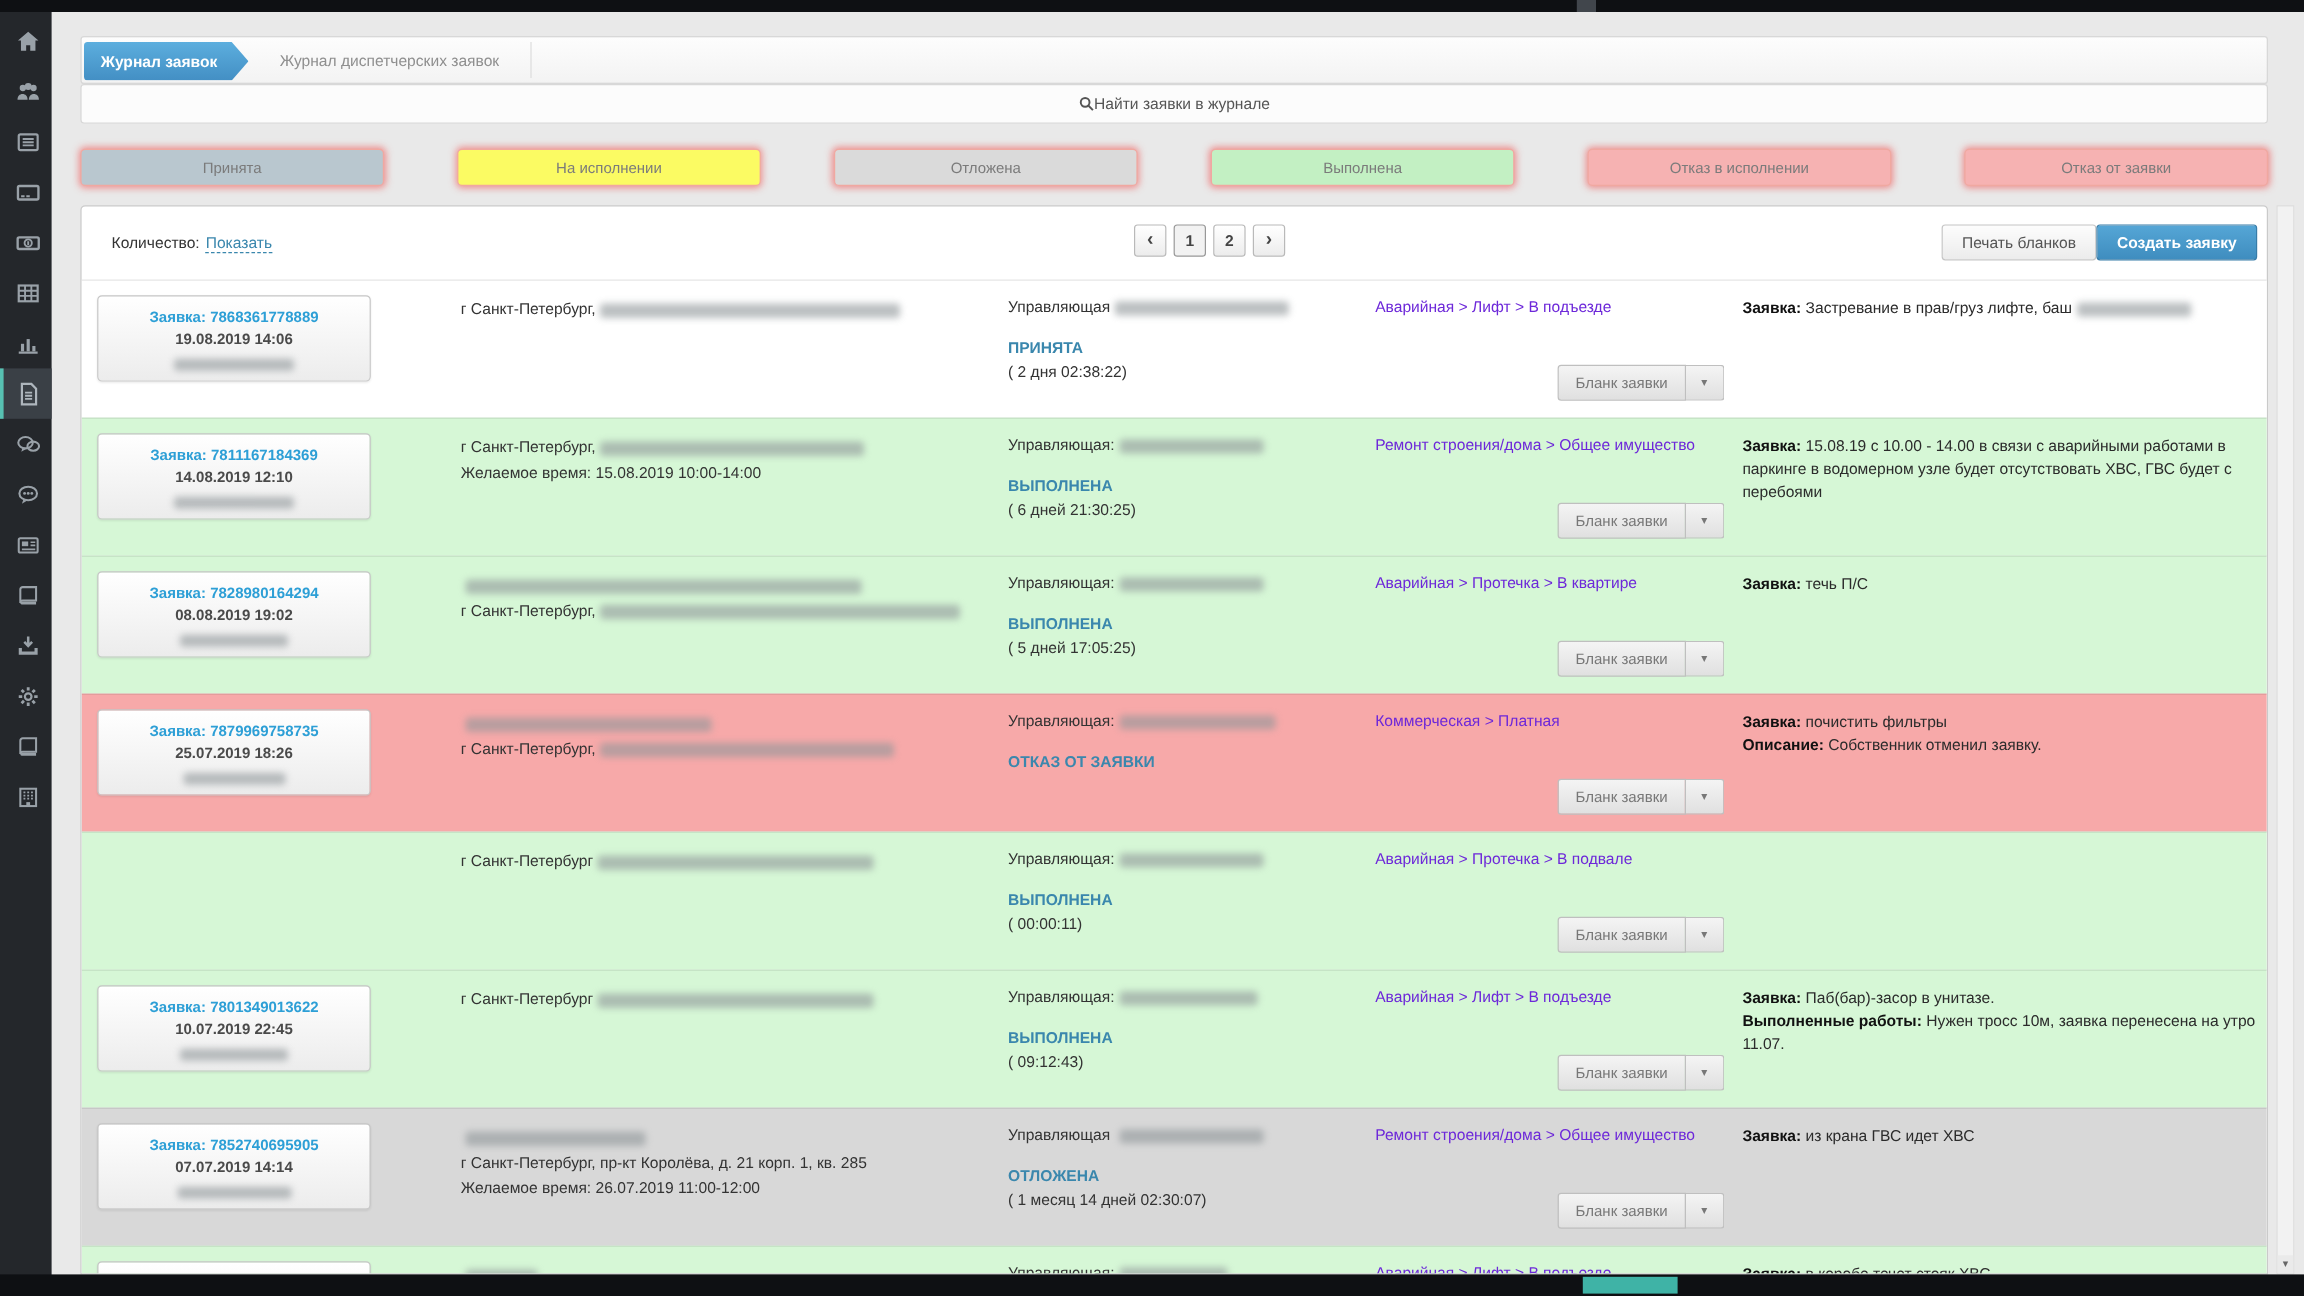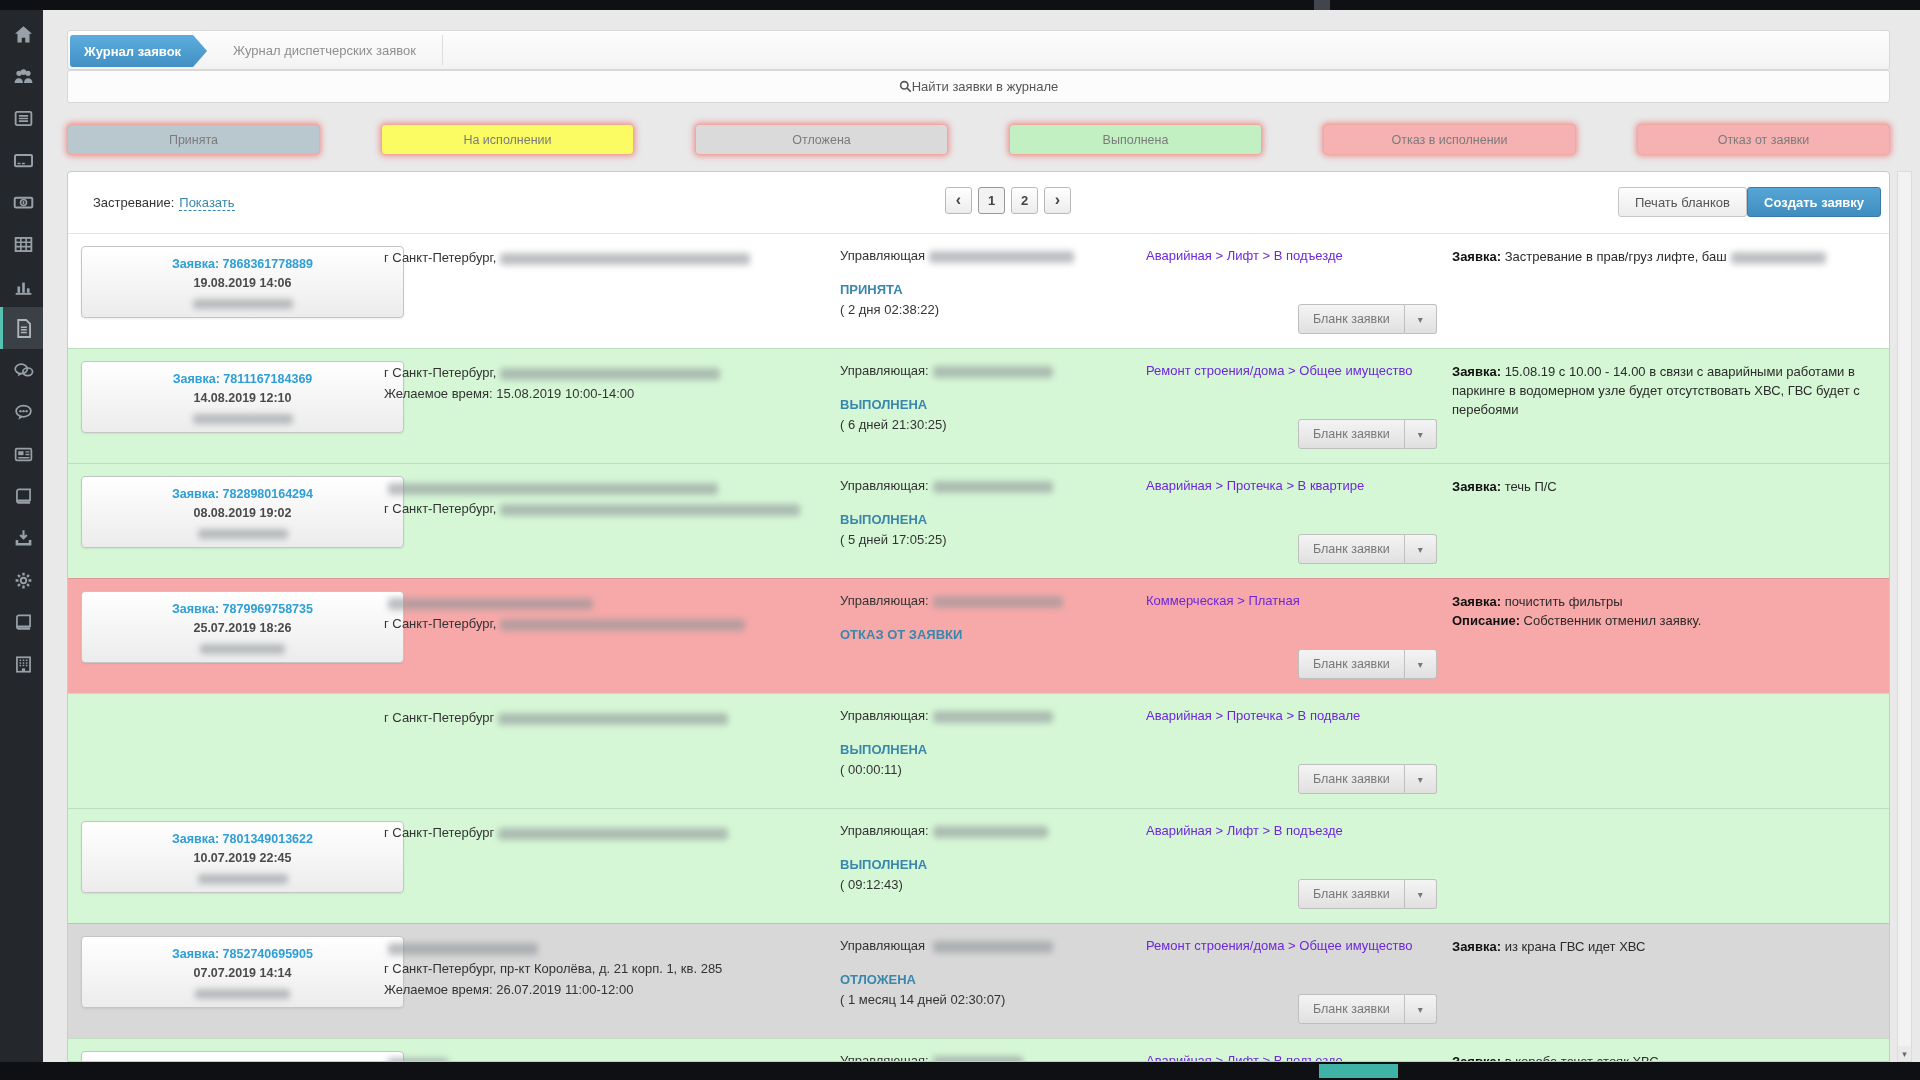--- a/index.html
+++ b/index.html
@@ -55,21 +55,21 @@
     background:linear-gradient(#55a6d6,#3f8dbf); border:1px solid #377ca8; border-radius:3px; cursor:pointer; }
 
   
   .rows {}
   .row { position:relative; height:115px; border-top:1px solid rgba(0,0,0,.1); }
   .v-white { background:#ffffff; }
   .v-green { background:#d6f7d6; }
   .v-red   { background:#f7a9a9; }
   .v-gray  { background:#d8d8d8; }
 
-  .card { position:absolute; left:13px; top:12px; width:323px; height:72px; text-align:center;
+  .card { position:absolute; left:13px; top:12px; width:228px; height:72px; text-align:center;
     background:linear-gradient(#ffffff,#ececec); border:1px solid #c5c5c5; border-radius:4px; padding-top:10px;
     box-shadow:0 1px 2px rgba(0,0,0,.08); }
   .card-id { display:block; color:#2d9fd6; font-weight:bold; font-size:12.5px; text-decoration:none; cursor:pointer; }
   .card-dt { color:#4a4a4a; font-weight:bold; font-size:12.5px; margin-top:5px; }
   .blur { display:inline-block; height:12px; border-radius:3px; background:#8f9699; filter:blur(3px);
     opacity:.6; vertical-align:middle; margin:0 4px; }
   .card-blur { height:10px; margin-top:9px; }
 
   .addr { position:absolute; left:316px; top:13px; width:430px; font-size:13px; color:#333; line-height:21px; }
   .mgmt { position:absolute; left:772px; top:14px; font-size:13px; color:#333; }
@@ -231,21 +231,21 @@
       <button class="filter-btn" style="background: rgb(251, 251, 99);">На исполнении</button>
       <button class="filter-btn" style="background: rgb(218, 218, 218);">Отложена</button>
       <button class="filter-btn" style="background: rgb(195, 240, 195);">Выполнена</button>
       <button class="filter-btn" style="background: rgb(246, 178, 178);">Отказ в исполнении</button>
       <button class="filter-btn" style="background: rgb(246, 178, 178);">Отказ от заявки</button>
     </div>
 
   <div class="panel main-panel">
     <div class="toolbar">
       <div class="count-wrap">
-        <span>Застревание:</span><a class="show-link">Показать</a>
+        <span>Количество:</span><a class="show-link">Показать</a>
       </div>
       <div class="pagination" id="pagination">
           <button class="page-btn arrow">‹</button>
           <button class="page-btn active">1</button>
           <button class="page-btn">2</button>
           <button class="page-btn arrow">›</button>
         </div>
       <button class="print-btn">Печать бланков</button>
       <button class="create-btn">Создать заявку</button>
     </div>
@@ -366,20 +366,24 @@
             <div>г Санкт-Петербург<span class="blur" style="width: 230px;"></span></div>
           </div>
     <div class="mgmt">Управляющая:<span class="blur" style="width: 115px;"></span></div>
     <a class="status">ВЫПОЛНЕНА</a>
     <div class="duration">( 09:12:43)</div>
     <div class="category">Аварийная &gt; Лифт &gt; В подъезде</div>
     <div class="row-btn">
       <button class="rb-main">Бланк заявки</button>
       <button class="rb-caret">▾</button>
     </div>
+    <div class="desc">
+            <div><b>Заявка:</b> Паб(бар)-засор в унитазе.</div>
+            <div><b>Выполненные работы:</b> Нужен тросс 10м, заявка перенесена на утро 11.07.</div>
+          </div>
   </div>
 
   <div class="row v-gray">
     <div class="card">
       <a class="card-id">Заявка: 7852740695905</a>
       <div class="card-dt">07.07.2019 14:14</div>
       <span class="blur card-blur" style="width: 95px;"></span>
     </div>
     <div class="addr">
             <div><span class="blur" style="width: 150px;"></span></div>

